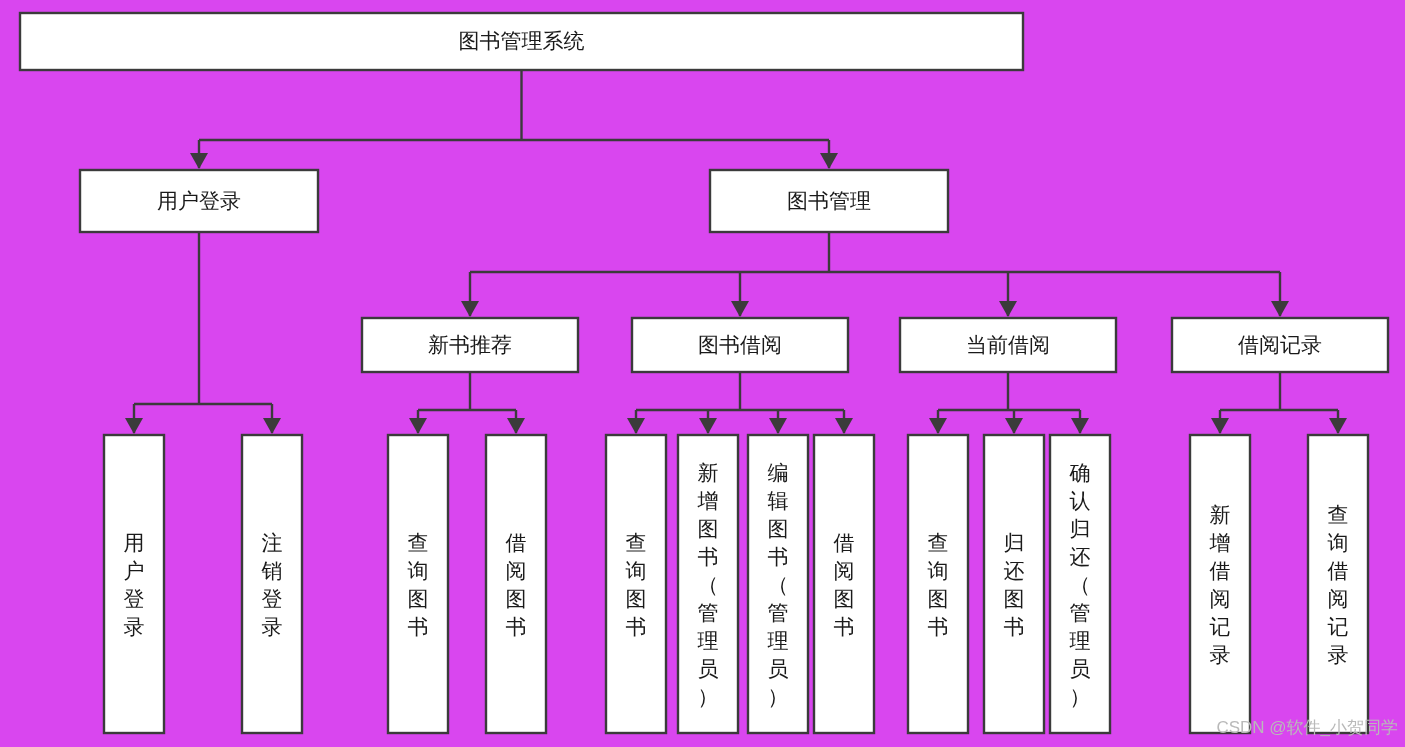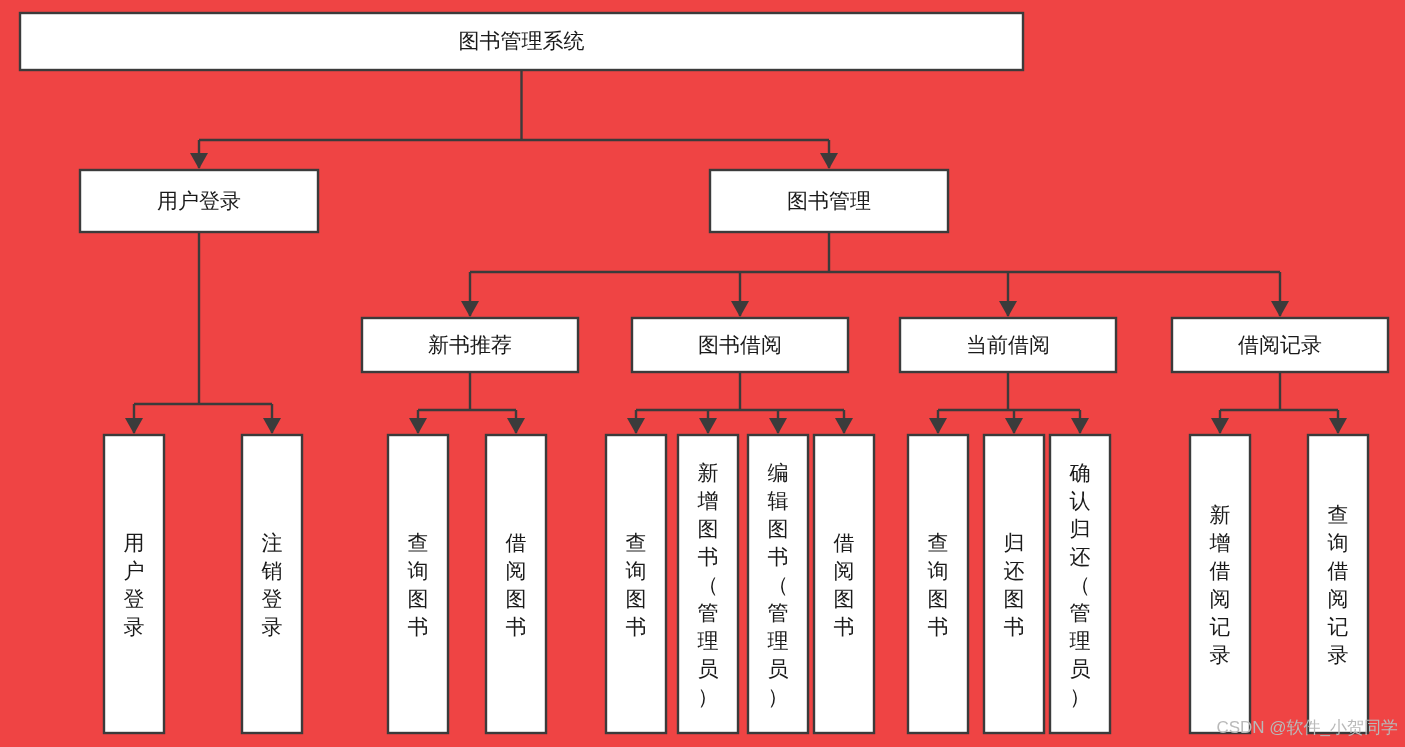--- a/index.html
+++ b/index.html
@@ -10,21 +10,21 @@
   body {
     width: 1405px;
     height: 747px;
     font-family: "Liberation Sans", "DejaVu Sans", sans-serif;
     overflow: hidden;
   }
   #diagram-root {
     position: relative;
     width: 1405px;
     height: 747px;
-    background: #ef4444;
+    background: #d946ef;
     text-align: right;
   }
   svg.diagram-canvas {
     position: absolute;
     left: 0;
     top: 0;
     width: 1405px;
     height: 747px;
   }
   .node-box {

